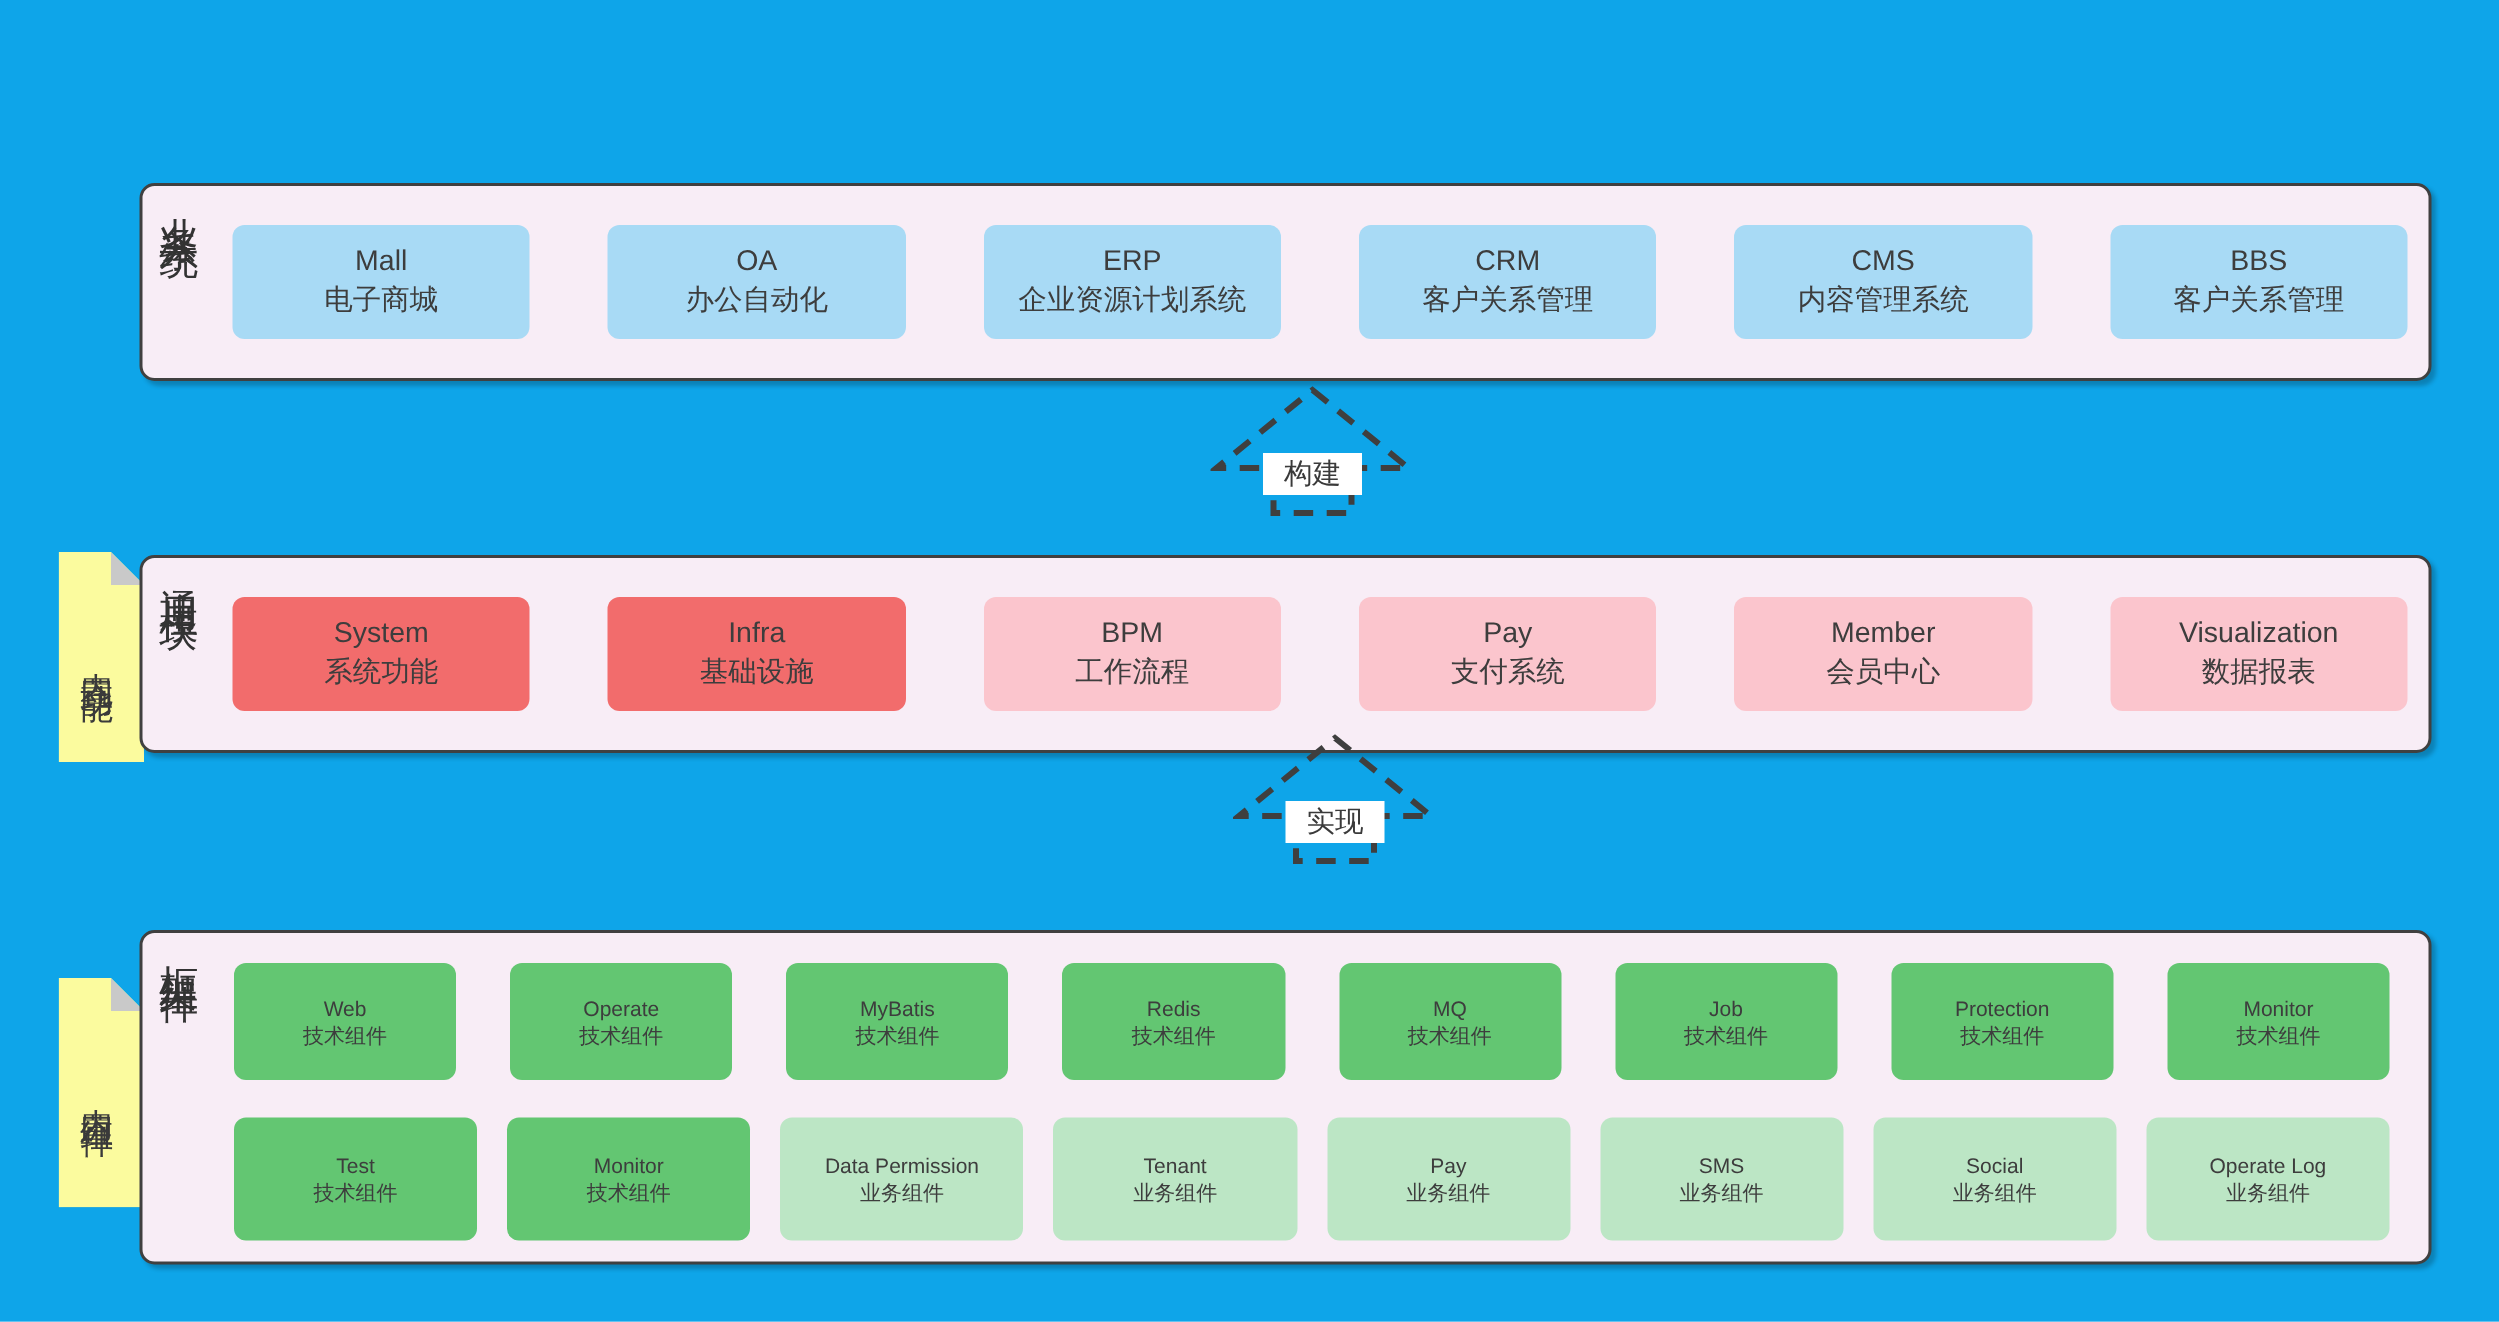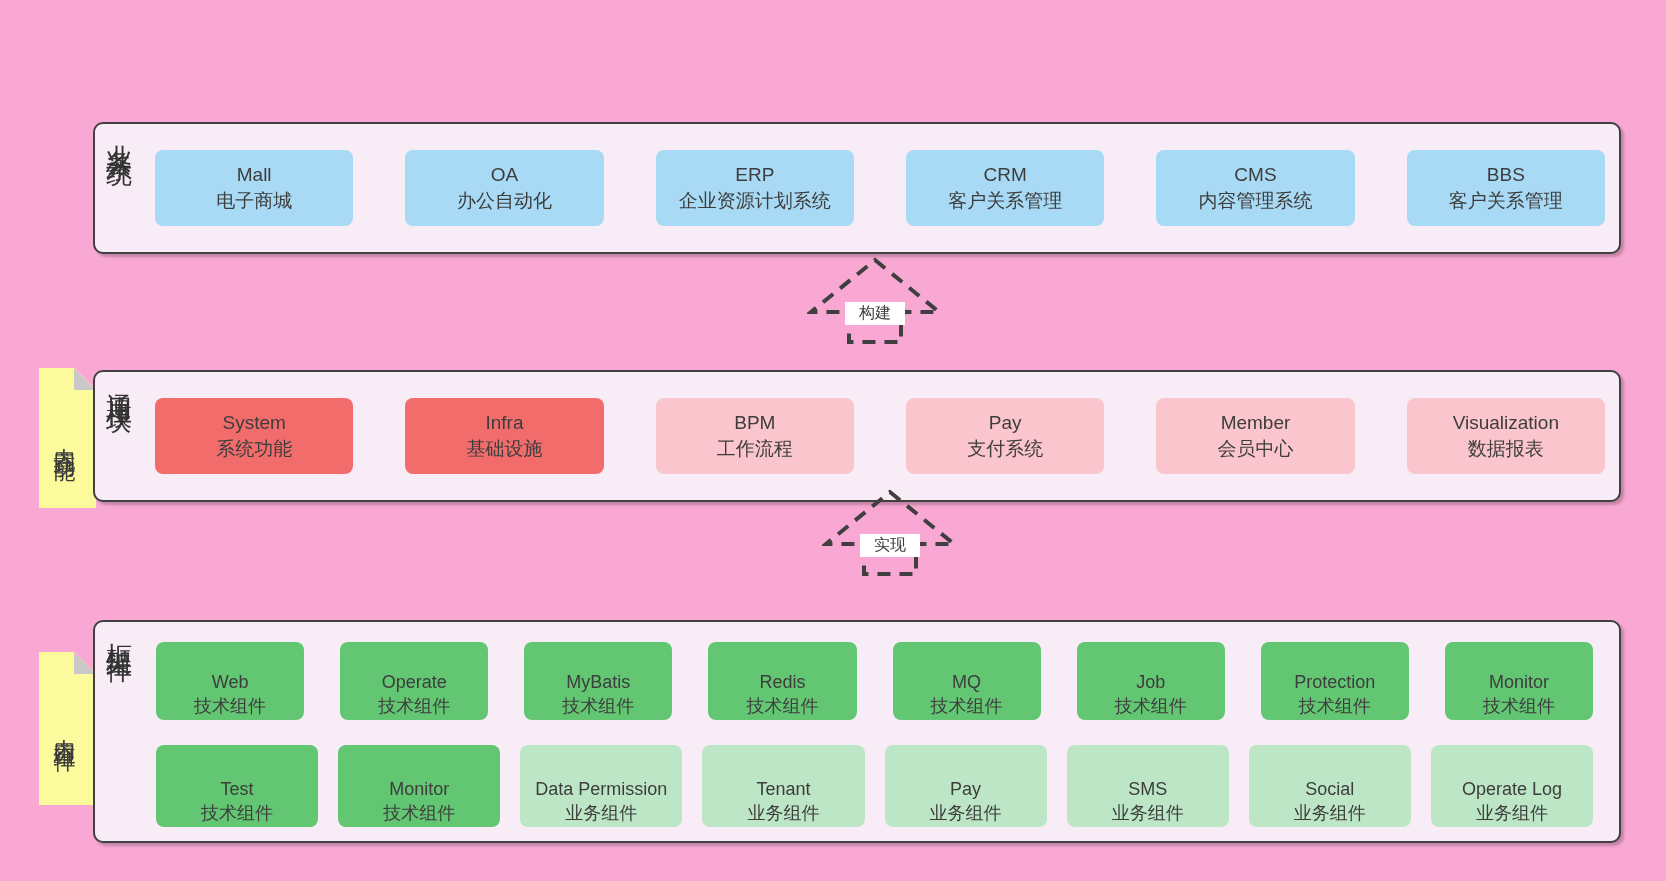--- a/index.html
+++ b/index.html
@@ -3,21 +3,21 @@
 <meta charset="utf-8">
 <style>
   html,body{margin:0;padding:0;}
   body{
     font-family:"Liberation Sans","DejaVu Sans",sans-serif;
     background:#f8f8f8;
   }
   .stage{
     position:relative;
     width:1666px;height:881px;
-    background:#f9a8d4;
+    background:#0ea5e9;
     overflow:hidden;
   }
   
   .panel{
     position:absolute;
     left:93px;width:1528px;
     background:#f8edf6;
     border:2px solid #404040;
     border-radius:10px;
     box-shadow:3px 3px 3px rgba(0,0,0,0.22);
@@ -53,21 +53,21 @@
     border-radius:8px;
     display:flex;flex-direction:column;
     align-items:center;justify-content:center;
     text-align:center;
     color:#3d3d3d;
     font-size:19px;
     line-height:1.38;
     padding:2px 4px;
     box-sizing:border-box;
   }
-  .panel-3 .box{font-size:18px;line-height:1.3;justify-content:flex-end;}
+  .panel-3 .box{font-size:14px;line-height:1.3;}
   .v-blue{background:#a8daf5;}
   .v-red{background:#f26c6c;align-items:center;}
   .v-pink{background:#fbc5cd;}
   .v-green{background:#63c672;}
   .v-green-light{background:#bce6c5;}
   
   .tab{
     position:absolute;
     width:57px;
     background:#fbfb9e;
@@ -101,21 +101,21 @@
   }
   .arrow-1{left:807px;top:256px;}
   .arrow-2{left:822px;top:488px;}
   .arrow svg{position:absolute;left:0;top:0;}
   .arrow .arrow-label{
     position:absolute;
     left:50%;top:46px;
     transform:translateX(-50%);
     background:#ffffff;
     padding:1px 14px;
-    font-size:16px;
+    font-size:19px;
     color:#3a3a3a;
     white-space:nowrap;
   }
 </style>
 </head>
 <body>
 
 <div class="stage">
 
   <section class="panel panel-1">

